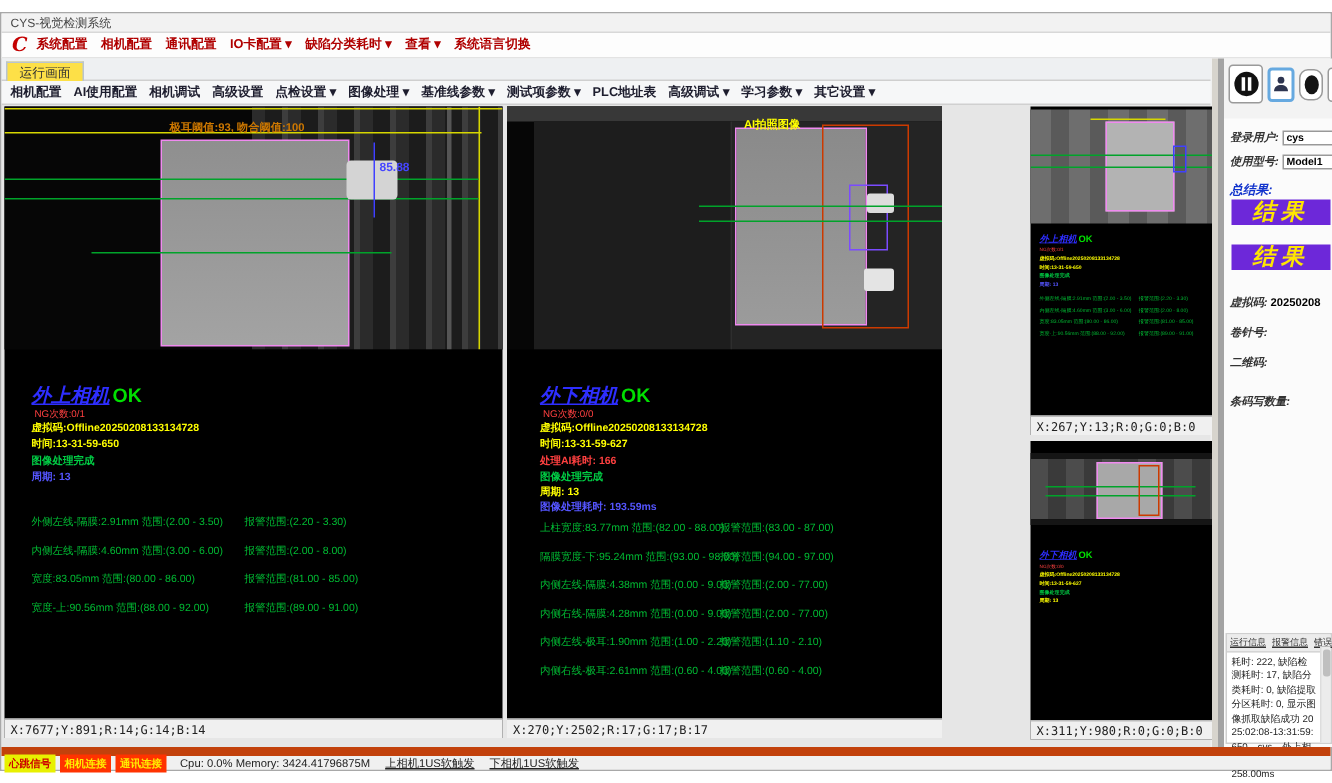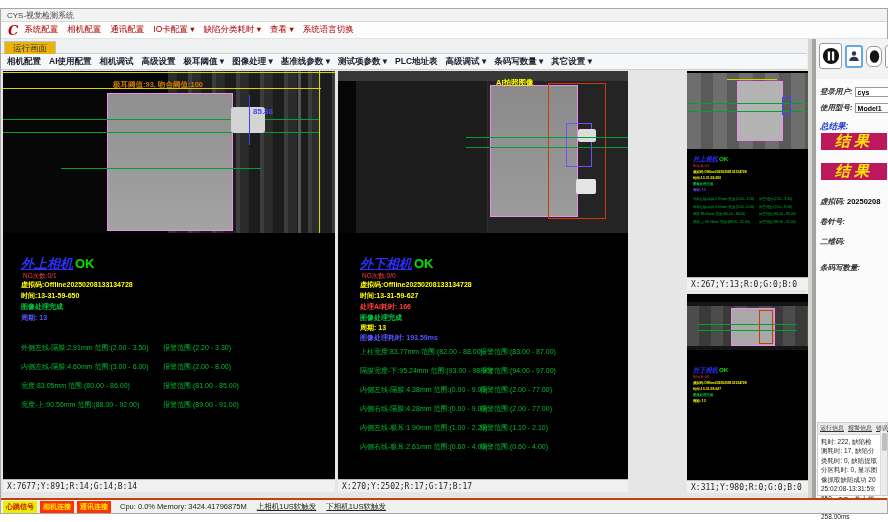--- a/index.html
+++ b/index.html
@@ -8,25 +8,25 @@
   .abs { position:absolute; }
   #window { position:absolute; top:8px; left:0; width:888px; height:506px;
     background:#f0f0f0; border:1px solid #a8a8a8; }
   
   #titlebar { position:absolute; top:0; left:0; right:0; height:13px; background:#f2f2f2;
     border-bottom:1px solid #d8d8d8; font-size:8px; color:#444; line-height:13px; padding-left:6px; }
   
   #menubar { position:absolute; top:13px; left:0; right:0; height:17px; background:#fdfdfd;
     border-bottom:1px solid #e3e3e3; display:flex; align-items:center; }
   #logo { font:italic bold 13px "DejaVu Serif", serif; color:#c40000; margin:0 6px 0 7px; }
-  .menu-item { font-size:8.5px; font-weight:normal; color:#b00000; margin-right:9px; white-space:nowrap; cursor:default; }
+  .menu-item { font-size:8.5px; font-weight:bold; color:#b00000; margin-right:9px; white-space:nowrap; cursor:default; }
   
   #tabstrip { position:absolute; top:30px; left:0; width:806px; height:15px; background:#eef0f2;
     border-bottom:1px solid #cfcfcf; }
-  #tab-active { position:absolute; left:3px; top:2px; height:13px; background:#eab308;
+  #tab-active { position:absolute; left:3px; top:2px; height:13px; background:#fde047;
     border:1px solid #b9c4cf; border-bottom:none; font-size:8.5px; color:#333; padding:1px 8px 0 8px; }
   
   #toolbar { position:absolute; top:45px; left:0; width:806px; height:16px; background:#f6f7f8;
     border-bottom:1px solid #d0d0d0; display:flex; align-items:center; padding-left:6px; }
   .tool-item { font-size:8.5px; color:#1d1d2e; font-weight:bold; margin-right:8px; white-space:nowrap; cursor:default; }
   
   #main { position:absolute; top:61px; left:0; width:806px; bottom:15px; background:#e6e6e6; }
   .cam-panel { position:absolute; top:1px; height:421px; background:#000; }
   #cam-left { left:2px; width:332px; }
   #cam-mid  { left:337px; width:290px; }
@@ -63,36 +63,36 @@
   #rpanel { position:absolute; left:811px; top:30px; width:77px; bottom:15px; background:#f3f3f3;
     border-left:4px solid #a3a3a3; }
   #rpanel-white { position:absolute; top:40px; left:0; right:0; bottom:0; background:#fbfbfb; }
   .btnrow { position:absolute; top:4px; left:3px; display:flex; gap:3px; align-items:center; }
   .ctl-btn { background:#fff; border:1px solid #9a9a9a; border-radius:3px; display:flex;
     align-items:center; justify-content:center; cursor:pointer; }
   .ctl-btn.sel { border:2px solid #66a9e0; }
   .fieldrow { position:absolute; left:4px; font-size:7.5px; font-style:italic; font-weight:bold; color:#333; white-space:nowrap; }
   .fieldrow input { width:36px; height:10px; border:1px solid #999; font:bold 7px "Liberation Sans", sans-serif;
     padding-left:2px; vertical-align:middle; background:#fff; }
-  .result-box { position:absolute; left:5px; width:66px; height:17px; background:#be185d;
+  .result-box { position:absolute; left:5px; width:66px; height:17px; background:#6d28d9;
     display:flex; align-items:center; justify-content:center;
     font-size:15px; font-weight:bold; font-style:italic; color:#ffe600; letter-spacing:4px;text-align:center; }
   .plabel { position:absolute; left:4px; font-size:7.5px; font-style:italic; font-weight:bold; color:#333; white-space:nowrap; }
   .pvalue { font-style:normal; font-weight:bold; color:#000; margin-left:2px;margin-top:48px; }
   #total-label { color:#1133cc; font-size:8.5px; }
   
   #log { position:absolute; left:1px; right:1px; bottom:2px; height:74px; background:#fff; border:1px solid #cfcfcf; }
   #log-tabs { display:flex; gap:4px; background:#ececec; border-bottom:1px solid #d5d5d5; padding:1px 2px; }
   .log-tab { font-size:6px; color:#333; text-decoration:underline; cursor:pointer; white-space:nowrap; }
   #log-text { font-size:6.5px; color:#222; line-height:1.45; padding:2px 9px 2px 3px; word-break:break-all; }
   #log-scroll { position:absolute; top:8px; right:0; bottom:0; width:7px; background:#ececec; border-left:1px solid #ddd; }
   #log-thumb { position:absolute; top:2px; left:1px; width:5px; height:18px; background:#bfbfbf; border-radius:2px; }
   
   #statusbar { position:absolute; left:0; right:0; bottom:0; height:15px; background:#f0f0f0;
-    border-top:2px solid #c2410c; display:flex; align-items:center; padding-left:2px; }
+    border-top:6px solid #c2410c; display:flex; align-items:center; padding-left:2px; }
   .badge { font-size:7px; font-weight:bold; padding:1px 3px; margin-right:3px; white-space:nowrap; }
   .sb-text { font-size:7.5px; color:#222; margin-left:6px; white-space:nowrap; }
   .sb-link { font-size:7.5px; color:#222; margin-left:10px; text-decoration:underline; cursor:pointer; white-space:nowrap; }
 </style>
 </head>
 <body>
 
 <div id="window">
 
   <div id="titlebar">
@@ -117,27 +117,27 @@
     <span id="tab-active">运行画面</span>
   </div>
 
   <div id="toolbar">
     <span style="display:flex;">
 
     <span class="tool-item">相机配置</span>
         <span class="tool-item">AI使用配置</span>
         <span class="tool-item">相机调试</span>
         <span class="tool-item">高级设置</span>
-        <span class="tool-item">极耳阈值 ▾</span>
+        <span class="tool-item">点检设置 ▾</span>
         <span class="tool-item">图像处理 ▾</span>
         <span class="tool-item">基准线参数 ▾</span>
         <span class="tool-item">测试项参数 ▾</span>
         <span class="tool-item">PLC地址表</span>
         <span class="tool-item">高级调试 ▾</span>
-        <span class="tool-item">条码写数量 ▾</span>
+        <span class="tool-item">学习参数 ▾</span>
         <span class="tool-item">其它设置 ▾</span>
       </span>
   </div>
 
   <div id="main">
 
     <div class="cam-panel" id="cam-left">
       <div class="cam-img">
         <div class="abs" style="left:165px;top:0;width:167px;height:162px;background:repeating-linear-gradient(90deg,#2b2b2b 0 9px,#1c1c1c 9px 20px,#3d3d3d 20px 24px);"></div>
         <div class="abs" style="left:295px;top:0;width:3px;height:162px;background:#555;"></div>

